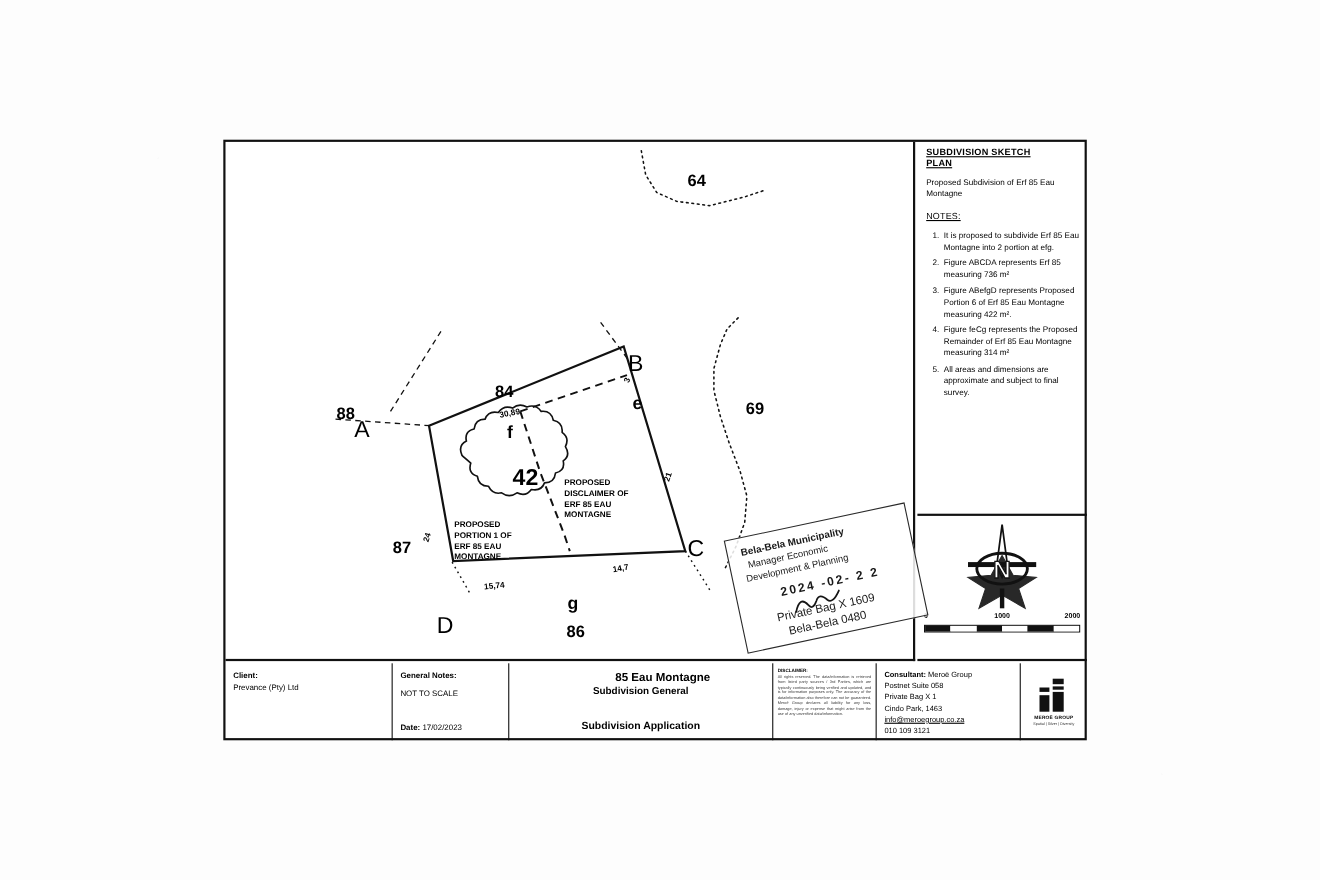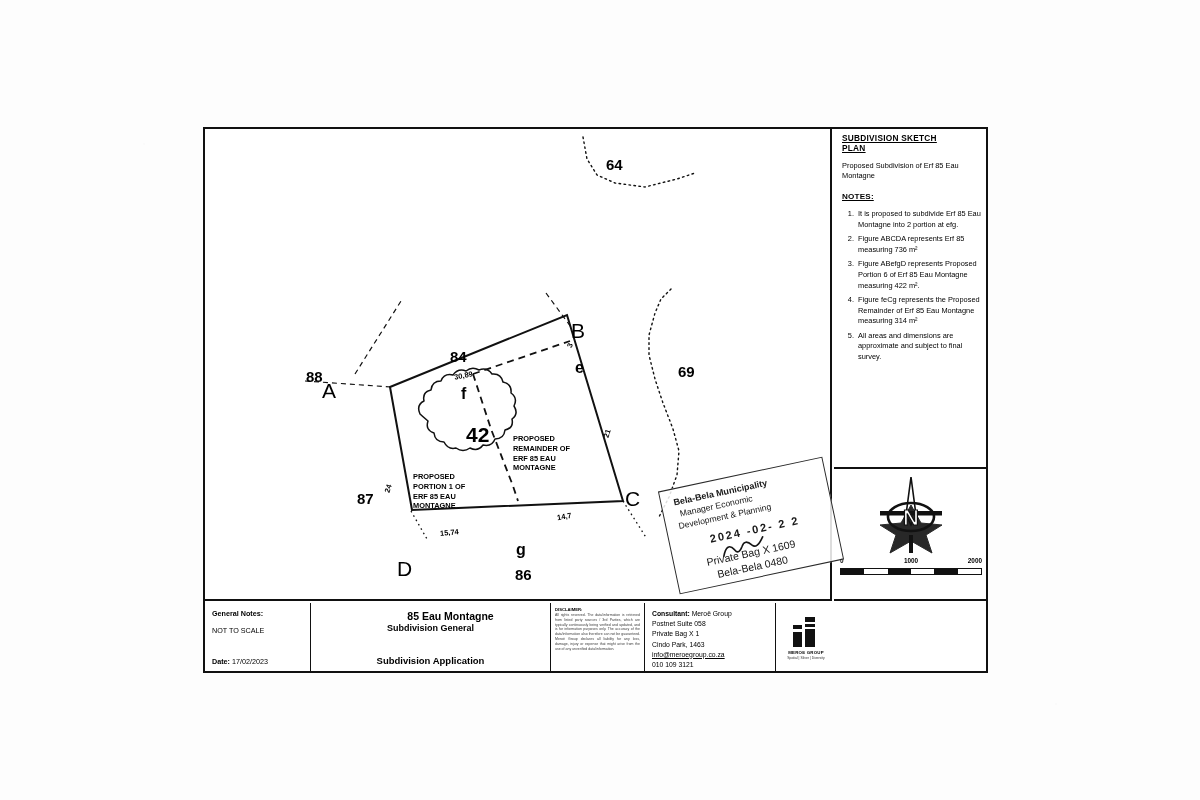--- a/index.html
+++ b/index.html
@@ -61,21 +61,21 @@
   .notes-title {
     font-weight: bold; font-size: 8.3px;
     text-decoration: underline;
     line-height: 1.25;
     letter-spacing: .25px;
   }
   .notes-sub {
     margin-top: 7px; font-size: 7.4px; line-height: 1.42;
   }
   .notes-head {
-    margin-top: 9px; font-weight: bold; font-size: 8.1px;
+    margin-top: 9px; font-weight: normal; font-size: 8.1px;
     text-decoration: underline; letter-spacing: .2px;
   }
   ol.notes-list {
     margin: 7px 0 0 0; padding: 0 0 0 14px;
     font-size: 7.4px; line-height: 1.45;
   }
   ol.notes-list li { margin-bottom: 3.5px; padding-left: 2px; }
 
   
   #compass-zone {
@@ -214,21 +214,21 @@
                  q5,-7 13,-4 q6,-5 13,-1 q8,-3 13,4 q9,-1 11,8 q9,2 8,11
                  q7,5 3,13 q5,8 -2,13 q2,9 -7,11 q-1,9 -10,9 q-3,8 -12,6
                  q-5,7 -13,3 q-7,5 -14,0 q-8,2 -12,-6 q-9,0 -10,-9
                  q-9,-3 -6,-12 q-7,-6 -8,-7 Z" fill="none" stroke="#111" stroke-width="1.5" stroke-linejoin="round"></path>
 
       </svg>
 
       <span class="plab erf-num" style="left:101px; top:239px;">88</span>
       <span class="plab big-letter" style="left:117px; top:250px;">A</span>
 
-      <span class="plab erf-num" style="left:401px; top:27px;text-align:right;">64</span>
+      <span class="plab erf-num" style="left:420px; top:27px;text-align:right;">64</span>
 
       <span class="plab erf-num" style="left:473px; top:234px;">69</span>
 
       <span class="plab erf-num" style="left:245px; top:219px;">84</span>
 
       <span class="plab big-letter" style="left:366px; top:190px;">B</span>
 
       <span class="plab small-let" style="left:370px; top:230px;">e</span>
 
       <span class="plab small-let" style="left:256px; top:256px;">f</span>
@@ -259,21 +259,21 @@
 
       <div class="plab parcel-txt" style="left:208px; top:343px;">
         <div>PROPOSED</div>
         <div>PORTION 1 OF</div>
         <div>ERF 85 EAU</div>
         <div>MONTAGNE</div>
       </div>
 
       <div class="plab parcel-txt" style="left:308px; top:305px;">
         <div>PROPOSED</div>
-        <div>REMAINDER OF</div>
+        <div>DISCLAIMER OF</div>
         <div>ERF 85 EAU</div>
         <div>MONTAGNE</div>
       </div>
 
     </div>
 
     <div id="notes-panel">
       <div class="notes-title">
         <div>SUBDIVISION SKETCH</div>
         <div>PLAN</div>
@@ -318,20 +318,24 @@
           <div class="seg-b"></div>
           <div class="seg-w"></div>
           <div class="seg-b"></div>
           <div class="seg-w"></div>
         </div>
       </div>
     </div>
 
     <div id="titleblock">
 
+      <div class="tb-cell tb-client">
+        <div class="tb-label">Client:</div>
+        <div class="tb-value">Prevance (Pty) Ltd</div>
+      </div>
 
       <div class="tb-cell tb-general">
         <div class="tb-label">General Notes:</div>
         <div class="tb-ntscale">NOT TO SCALE</div>
         <div class="tb-date">
           <b>Date:</b>
           <span>17/02/2023</span>
         </div>
       </div>
 

